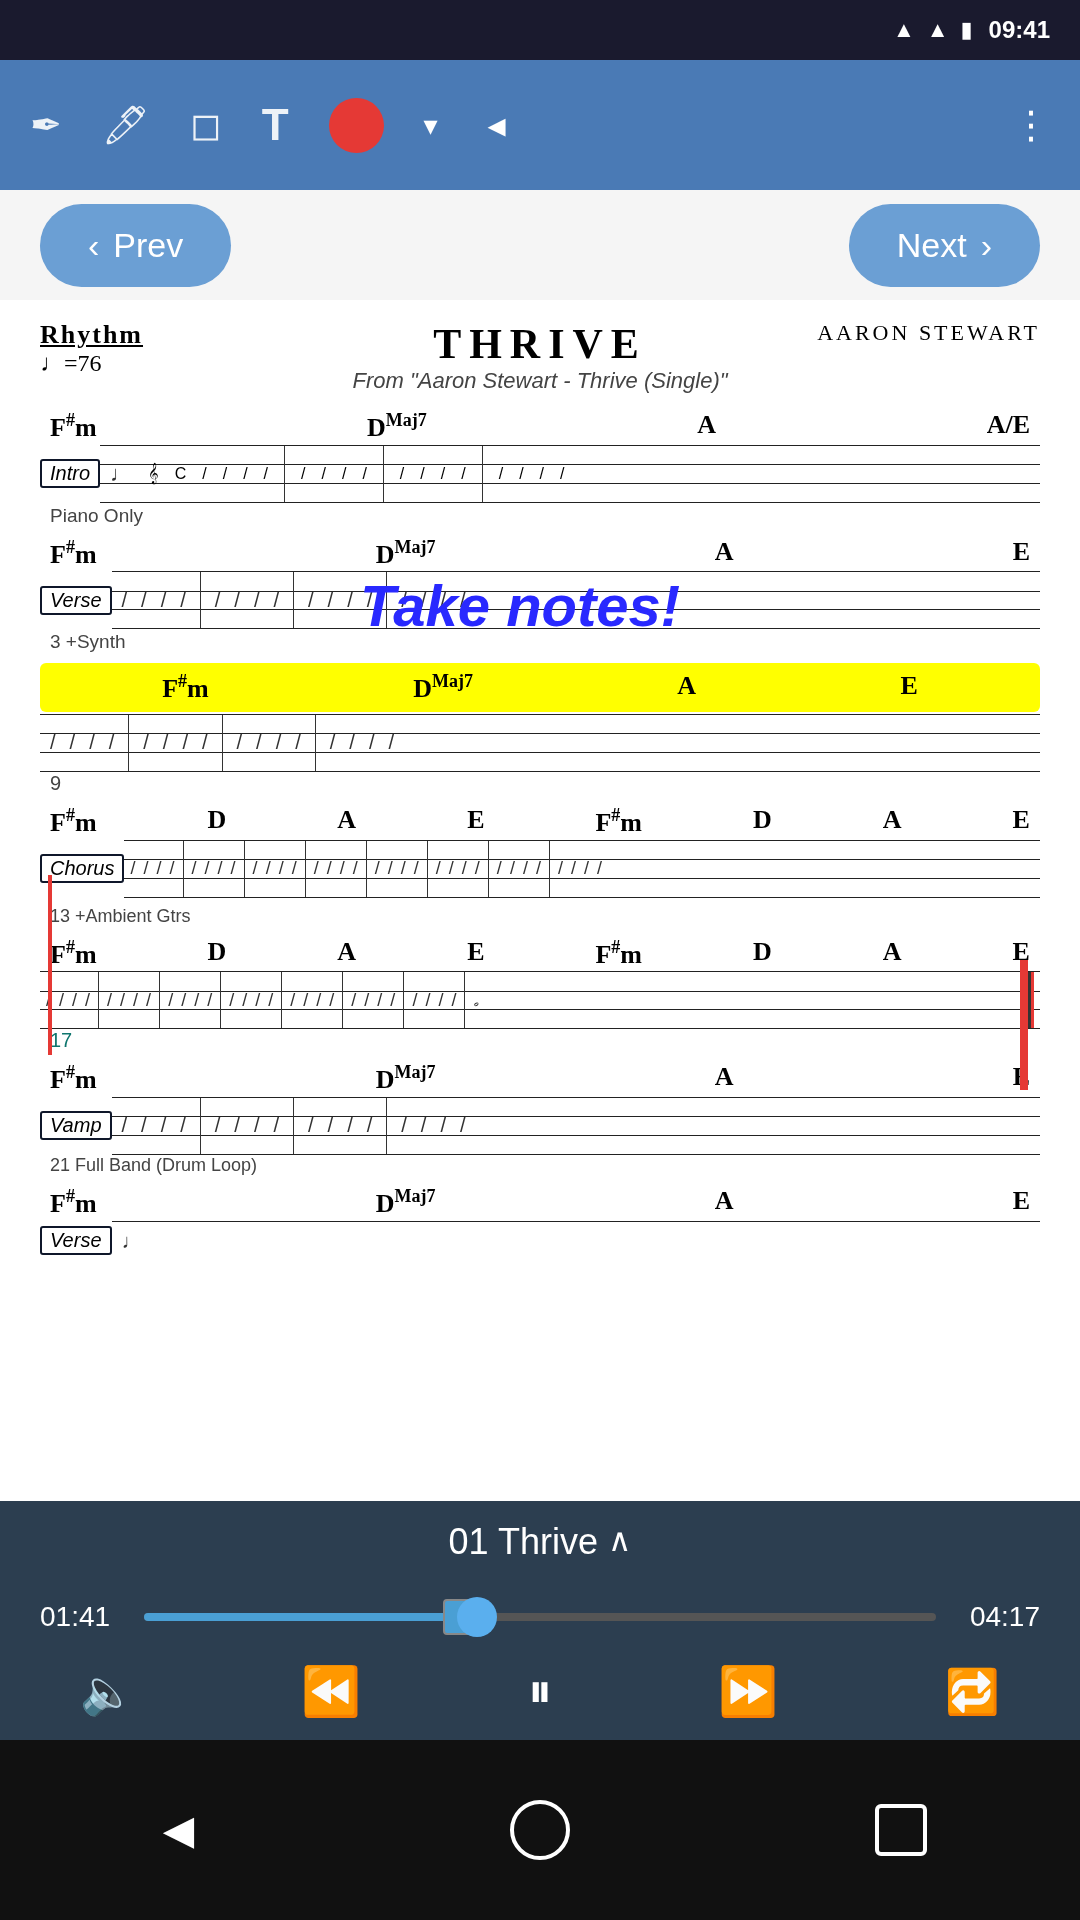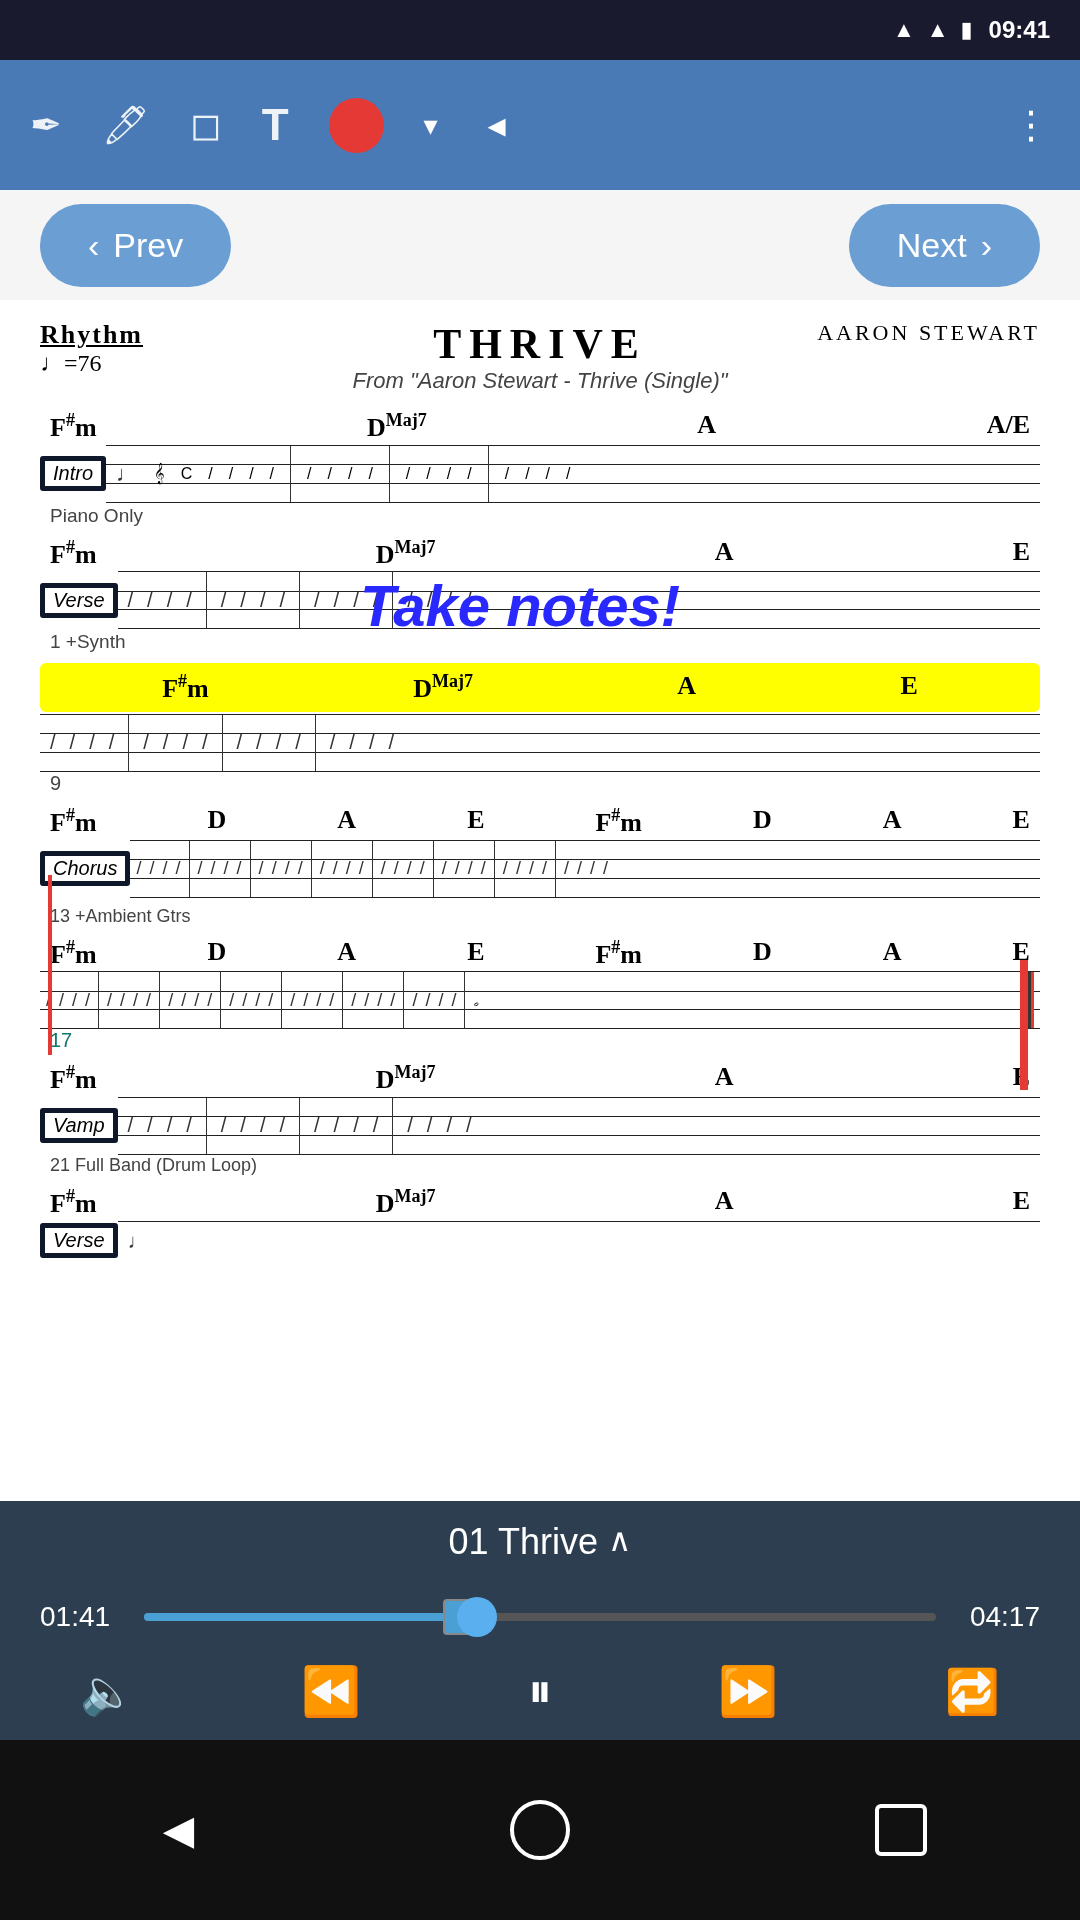--- a/index.html
+++ b/index.html
@@ -302,21 +302,21 @@
       border-radius: 6px;
     }
 
     .staff-section {
       margin-bottom: 10px;
     }
 
     .intro-label {
       display: inline-flex;
       align-items: center;
-      border: 5px solid #0f172a;
+      border: 2px solid #0f172a;
       border-radius: 3px;
       padding: 1px 8px;
       font-size: 20px;
       font-style: italic;
     }
 
     .staff-wrapper {
       position: relative;
     }
   </style>
@@ -443,21 +443,21 @@
             <span>/</span>
             <span>/</span>
           <span style="border-left:1.5px solid #333;height:100%;display:inline-block;"></span>
           <span>/</span>
             <span>/</span>
             <span>/</span>
             <span>/</span>
         </div>
       </div>
     </div>
-    <div style="font-size:19px;color:#444;margin-top:2px;padding-left:10px;">1 +Synth</div>
+    <div style="font-size:19px;color:#444;margin-top:2px;padding-left:10px;">3 +Synth</div>
   </div>
 
   <div class="staff-section">
     <div class="yellow-highlight">
       <span class="chord-name">F<sup>#</sup>m</span>
       <span class="chord-name">D<sup>Maj7</sup></span>
       <span class="chord-name">A</span>
       <span class="chord-name">E</span>
     </div>
     <div style="height:58px;border-top:1.5px solid #222;border-bottom:1.5px solid #222;position:relative;">

